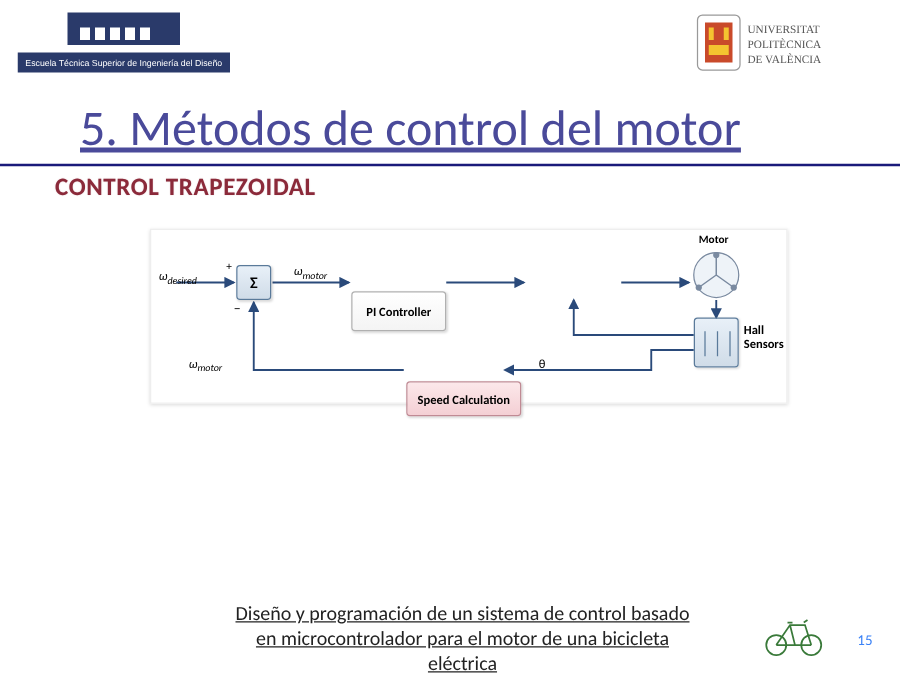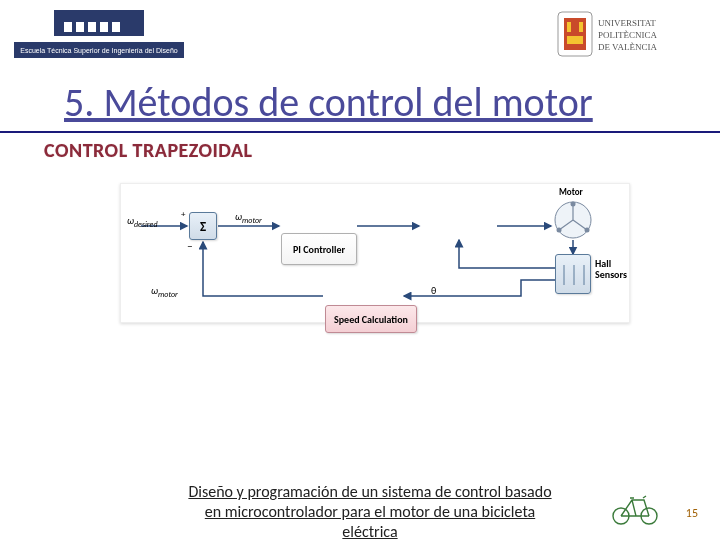--- a/index.html
+++ b/index.html
@@ -81,21 +81,21 @@
     height: 44px;
   }
   .footer-text {
     position: absolute; left: 180px; width: 380px;
     font-size: 16px; text-align: center; color: #222;
     text-decoration: underline;
     line-height: 1.25;
   }
   .pagenum {
     position: absolute; right: 22px; bottom: 6px;
-    font-size: 12px; color: #a16207;
+    font-size: 12px; color: #3b82f6;
   }
   .bike {
     position: absolute; right: 60px; bottom: 0;
     width: 50px; height: 34px;
   }
 </style>
 </head>
 <body>
 
 <div class="header">

